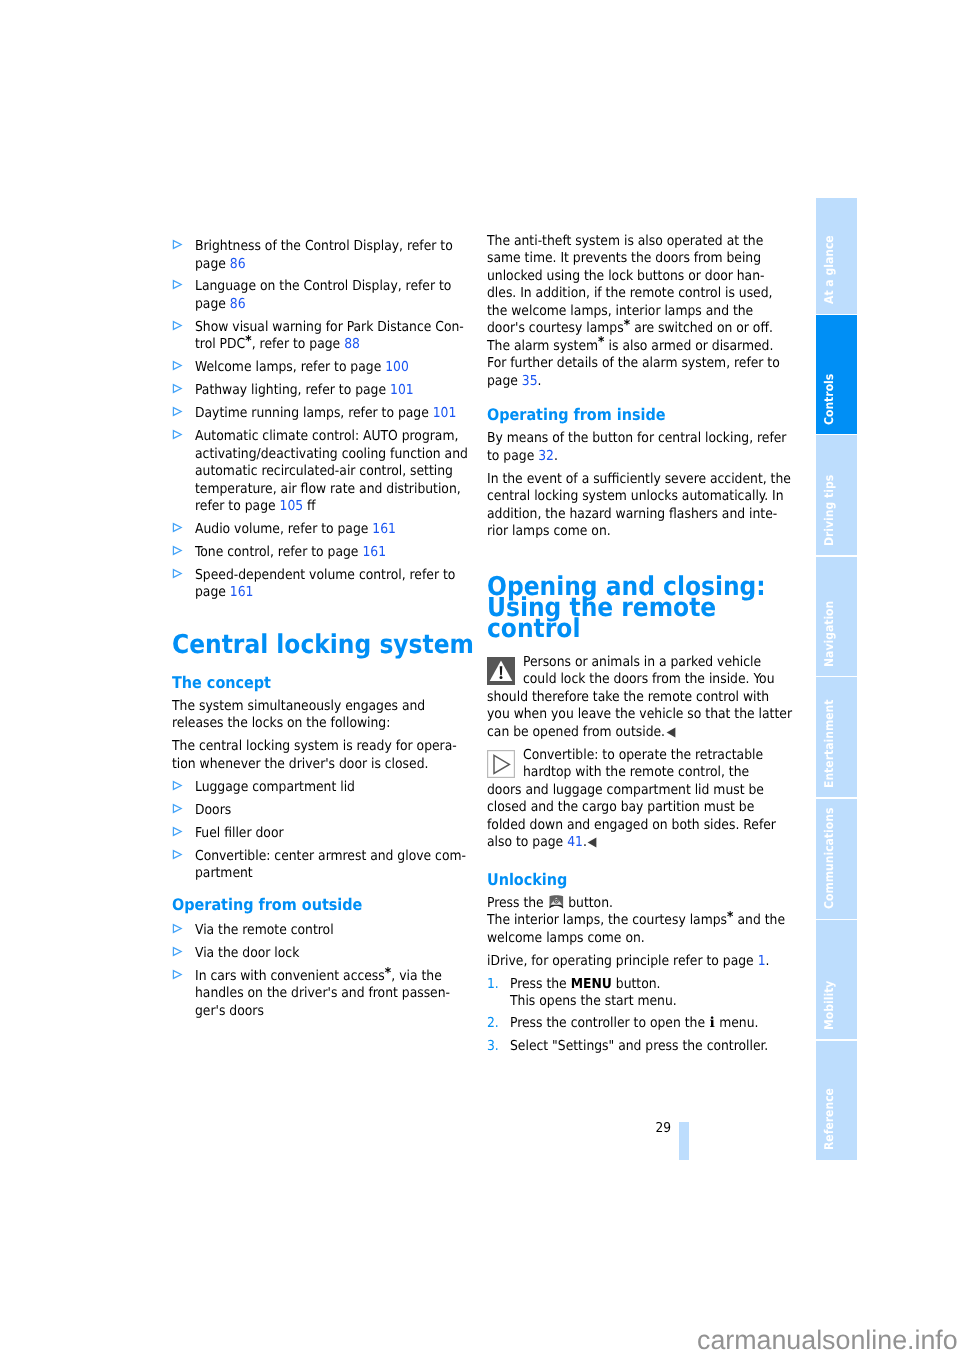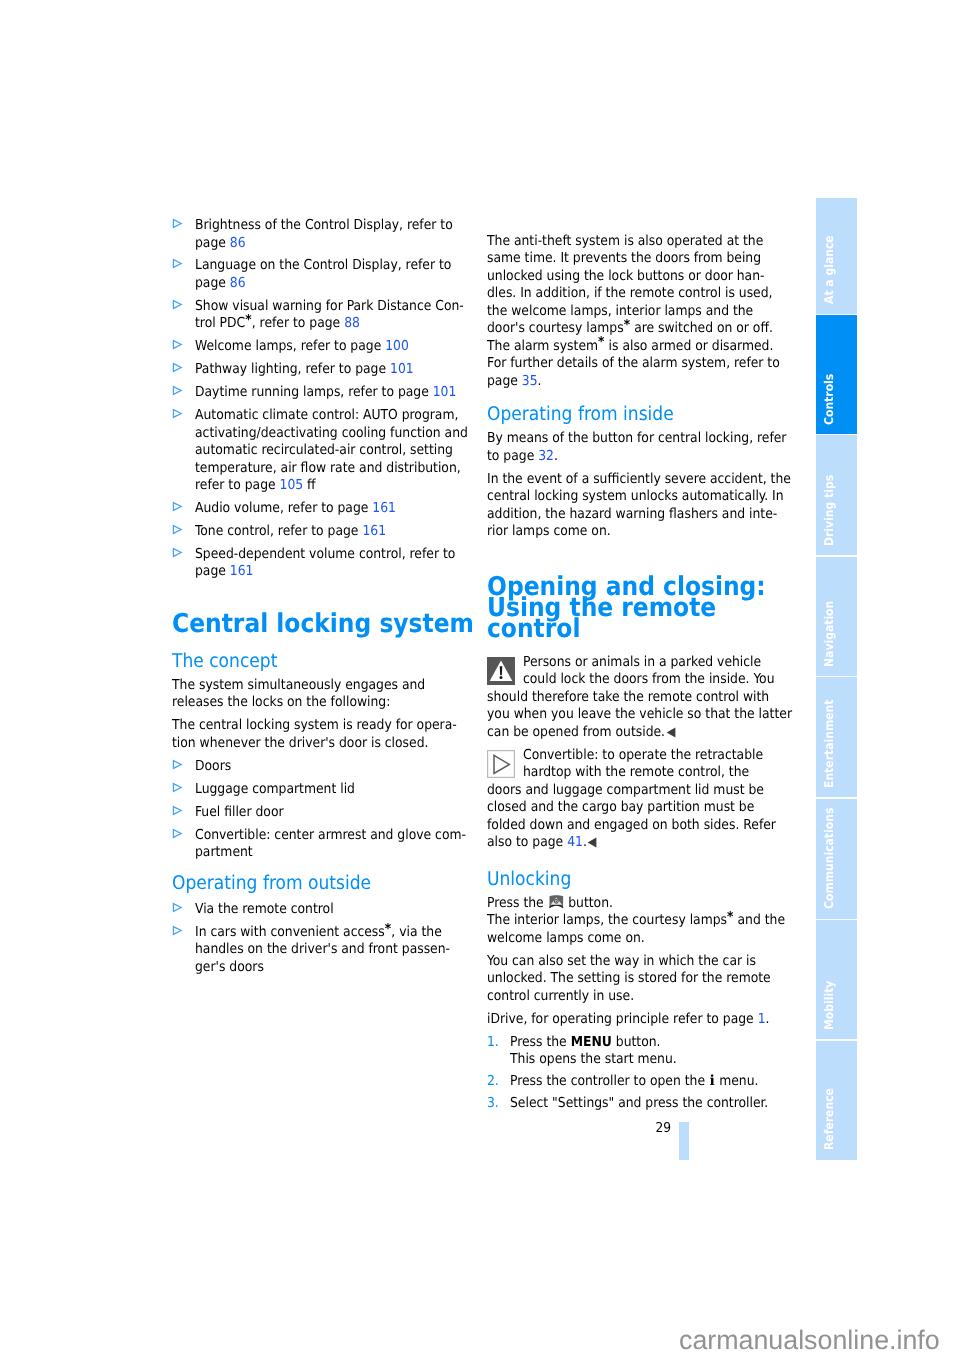--- a/index.html
+++ b/index.html
@@ -1,38 +1,38 @@
 <!DOCTYPE html>
 <html style="--accent: #008ff5; --link: #1a55f2; --bullet: #45a3f7; --tab-inactive: #bdddfd; --tab-active: #008ff5; --watermark: #929292; --text: #000000;"><head>
 <meta charset="utf-8">
 <style>
   html,body{margin:0;padding:0;}
   body{width:960px;height:1358px;background:#fff;font-family:"DejaVu Sans Condensed","DejaVu Sans",sans-serif;color:#000;
        -webkit-font-smoothing:antialiased;text-rendering:geometricPrecision;}
   .page{position:relative;width:960px;height:1358px;overflow:hidden;}
   .col{position:absolute;width:314px;font-size:13.75px;line-height:17.5px;}
-  .colL{left:172px;top:217px;}
+  .colL{left:172px;top:238px;}
   .colR{left:487px;top:232.5px;}
   p{margin:0;}
   .blk{margin-bottom:5.43px;}
   .h1{margin-top:31.8px;margin-bottom:17px;color:var(--accent);font-weight:bold;font-size:26px;line-height:23.5px;letter-spacing:0;}
   .h1r{margin-top:36.1px;margin-bottom:14.4px;line-height:21px;}
-  .h2{margin-top:16.2px;margin-bottom:6.4px;color:var(--accent);font-weight:normal;font-size:19px;line-height:17.5px;letter-spacing:0;}
+  .h2{margin-top:16.2px;margin-bottom:6.4px;color:var(--accent);font-weight:bold;font-size:16px;line-height:17.5px;letter-spacing:0;}
   .pg{color:var(--link);}
   ul{list-style:none;margin:0;padding:0;}
   li{position:relative;padding-left:23px;margin-bottom:5.43px;}
   .tri{position:absolute;left:0;top:1px;line-height:0;}
   .sidebar{position:absolute;left:816px;top:198px;width:41px;height:961px;}
   .tab{position:absolute;left:0;width:41px;background:var(--tab-inactive);color:#fff;}
   .tab.active{background:var(--tab-active);}
   .tab span{position:absolute;white-space:nowrap;transform:rotate(-90deg);transform-origin:0 0;
             font-size:12.05px;font-weight:bold;line-height:1;}
   .pagenum{position:absolute;left:655.5px;top:1120.5px;font-size:13.6px;line-height:14px;}
   .pagebar{position:absolute;left:679px;top:1122px;width:10px;height:38px;background:var(--tab-inactive);}
-  .wm{position:absolute;left:679px;top:1325px;color:var(--watermark);font-size:26.8px;font-family:"Liberation Sans",sans-serif;letter-spacing:0;}
+  .wm{position:absolute;left:697px;top:1325px;color:var(--watermark);font-size:26.8px;font-family:"Liberation Sans",sans-serif;letter-spacing:0;}
   .ast{font-weight:bold;font-size:13.5px;position:relative;top:-3.2px;letter-spacing:0.2px;}
   .endmark{display:inline-block;line-height:0;vertical-align:-1.6px;margin-left:0.5px;}
   .notewrap{position:relative;}
   .icon-warn,.icon-info{position:absolute;left:0;top:3px;line-height:0;}
   .ln.indent{padding-left:36px;display:inline-block;text-align:center;}
   .icon-key{display:inline-block;vertical-align:-2.2px;line-height:0;}
   .icon-i{font-weight:bold;font-family:"DejaVu Serif",serif;font-size:14px;padding:0 0.5px;}
   ol{list-style:none;margin:0;padding:0;}
   ol li{position:relative;padding-left:23px;margin-bottom:4.7px;}
   ol .num{position:absolute;left:0;color:var(--accent);}
@@ -75,36 +75,39 @@
               <path d="M1.4 1.6 L9.2 5.5 L1.4 9.4 Z" fill="none" stroke="#45a3f7" stroke-width="1.25" stroke-linejoin="miter"></path>
             </svg></span><span class="ln">Speed-dependent volume control, refer to</span><br><span class="ln">page <span class="pg">161</span></span></li>
       </ul>
     <div class="h1">Central locking system</div>
     <div class="h2">The concept</div>
     <p class="blk"><span class="ln">The system simultaneously engages and</span><br><span class="ln">releases the locks on the following:</span></p>
     <p class="blk"><span class="ln">The central locking system is ready for opera-</span><br><span class="ln">tion whenever the driver's door is closed.</span></p>
     <ul id="locksList">
         <li><span class="tri"><svg viewBox="0 0 11 11" width="11" height="11">
               <path d="M1.4 1.6 L9.2 5.5 L1.4 9.4 Z" fill="none" stroke="#45a3f7" stroke-width="1.25" stroke-linejoin="miter"></path>
-            </svg></span><span class="ln">Doors</span></li>
+            </svg></span><span class="ln">Luggage compartment lid</span></li>
         <li><span class="tri"><svg viewBox="0 0 11 11" width="11" height="11">
               <path d="M1.4 1.6 L9.2 5.5 L1.4 9.4 Z" fill="none" stroke="#45a3f7" stroke-width="1.25" stroke-linejoin="miter"></path>
-            </svg></span><span class="ln">Luggage compartment lid</span></li>
+            </svg></span><span class="ln">Doors</span></li>
         <li><span class="tri"><svg viewBox="0 0 11 11" width="11" height="11">
               <path d="M1.4 1.6 L9.2 5.5 L1.4 9.4 Z" fill="none" stroke="#45a3f7" stroke-width="1.25" stroke-linejoin="miter"></path>
             </svg></span><span class="ln">Fuel filler door</span></li>
         <li><span class="tri"><svg viewBox="0 0 11 11" width="11" height="11">
               <path d="M1.4 1.6 L9.2 5.5 L1.4 9.4 Z" fill="none" stroke="#45a3f7" stroke-width="1.25" stroke-linejoin="miter"></path>
             </svg></span><span class="ln">Convertible: center armrest and glove com-</span><br><span class="ln">partment</span></li>
       </ul>
     <div class="h2" style="margin-top:13.5px;margin-bottom:8.4px">Operating from outside</div>
     <ul id="outsideList">
         <li><span class="tri"><svg viewBox="0 0 11 11" width="11" height="11">
               <path d="M1.4 1.6 L9.2 5.5 L1.4 9.4 Z" fill="none" stroke="#45a3f7" stroke-width="1.25" stroke-linejoin="miter"></path>
             </svg></span><span class="ln">Via the remote control</span></li>
+        <li><span class="tri"><svg viewBox="0 0 11 11" width="11" height="11">
+              <path d="M1.4 1.6 L9.2 5.5 L1.4 9.4 Z" fill="none" stroke="#45a3f7" stroke-width="1.25" stroke-linejoin="miter"></path>
+            </svg></span><span class="ln">Via the door lock</span></li>
         <li><span class="tri"><svg viewBox="0 0 11 11" width="11" height="11">
               <path d="M1.4 1.6 L9.2 5.5 L1.4 9.4 Z" fill="none" stroke="#45a3f7" stroke-width="1.25" stroke-linejoin="miter"></path>
             </svg></span><span class="ln">In cars with convenient access<span class="ast">*</span>, via the</span><br><span class="ln">handles on the driver's and front passen-</span><br><span class="ln">ger's doors</span></li>
       </ul>
   </div>
 
   <div class="col colR">
     <p class="blk"><span class="ln">The anti-theft system is also operated at the</span><br><span class="ln">same time. It prevents the doors from being</span><br><span class="ln">unlocked using the lock buttons or door han-</span><br><span class="ln">dles. In addition, if the remote control is used,</span><br><span class="ln">the welcome lamps, interior lamps and the</span><br><span class="ln">door's courtesy lamps<span class="ast">*</span> are switched on or off.</span><br><span class="ln">The alarm system<span class="ast">*</span> is also armed or disarmed.</span><br><span class="ln">For further details of the alarm system, refer to</span><br><span class="ln">page <span class="pg">35</span>.</span></p>
     <div class="h2">Operating from inside</div>
     <p class="blk"><span class="ln">By means of the button for central locking, refer</span><br><span class="ln">to page <span class="pg">32</span>.</span></p>
@@ -135,21 +138,20 @@
 
     <div class="h2" style="margin-top:19.2px;margin-bottom:5.2px">Unlocking</div>
     <p class="blk"><span class="ln">Press the <span class="icon-key"><svg viewBox="0 0 36 33" width="16.6" height="15.2">
               <path d="M3.2 5.0 C11.5 2.2 24.5 2.2 32.8 5.0 L32.8 31.0 C32.8 31.0 26.5 25.5 18 25.5 C9.5 25.5 3.2 31.0 3.2 31.0 Z" fill="#636363"></path>
               <path d="M3.2 28.0 C3.2 28.0 9.5 22.3 18 22.3 C26.5 22.3 32.8 28.0 32.8 28.0 L32.8 31.0 C32.8 31.0 26.5 25.5 18 25.5 C9.5 25.5 3.2 31.0 3.2 31.0 Z" fill="#1c1c1c"></path>
               <path d="M18 7.5 L30.6 23.6 L5.4 23.6 Z" fill="#e6e6e6"></path>
               <circle cx="18" cy="16.0" r="5.1" fill="#4a4a4a"></circle>
               <circle cx="18" cy="16.0" r="2.9" fill="#d8d8d8"></circle>
               <circle cx="18" cy="16.0" r="1.5" fill="#2e2e2e"></circle>
             </svg></span> button.</span><br><span class="ln">The interior lamps, the courtesy lamps<span class="ast">*</span> and the</span><br><span class="ln">welcome lamps come on.</span></p>
-    <p class="blk"><span class="ln">You can also set the way in which the car is</span><br><span class="ln">unlocked. The setting is stored for the remote</span><br><span class="ln">control currently in use.</span></p>
     <p class="blk"><span class="ln">iDrive, for operating principle refer to page <span class="pg">1</span>.</span></p>
     <ol id="stepsList">
         <li><span class="num">1.</span><span class="ln">Press the <b>MENU</b> button.</span><br><span class="ln">This opens the start menu.</span></li>
         <li><span class="num">2.</span><span class="ln">Press the controller to open the <span class="icon-i">i</span> menu.</span></li>
         <li><span class="num">3.</span><span class="ln">Select "Settings" and press the controller.</span></li>
       </ol>
   </div>
 
   <div class="sidebar" id="sidebar">
       <div class="tab" style="top:0px;height:115.8px">

